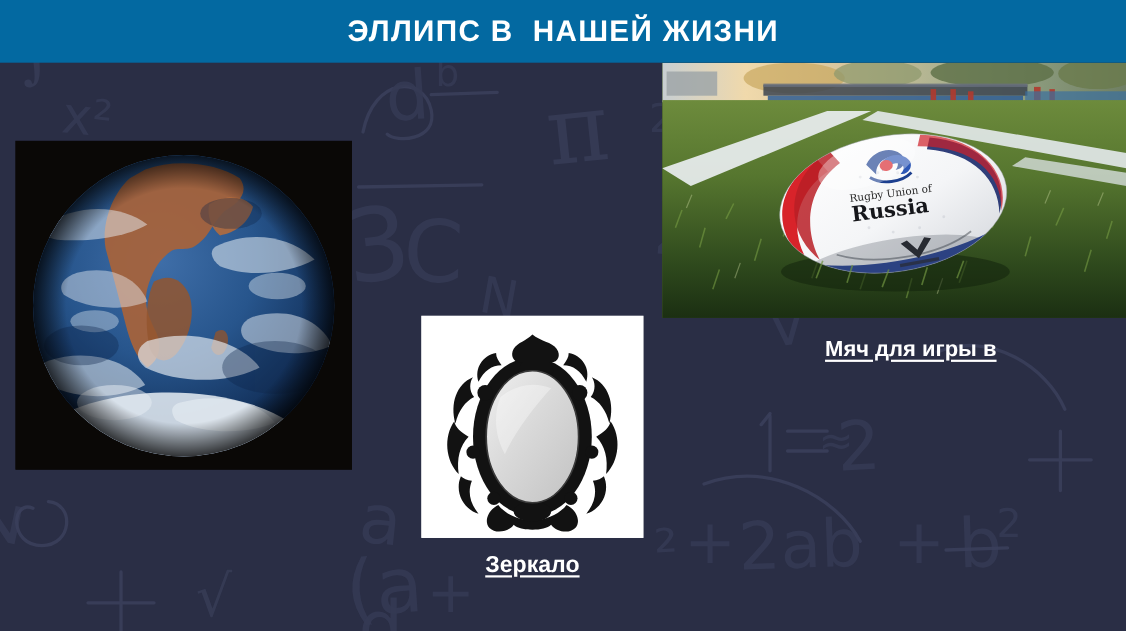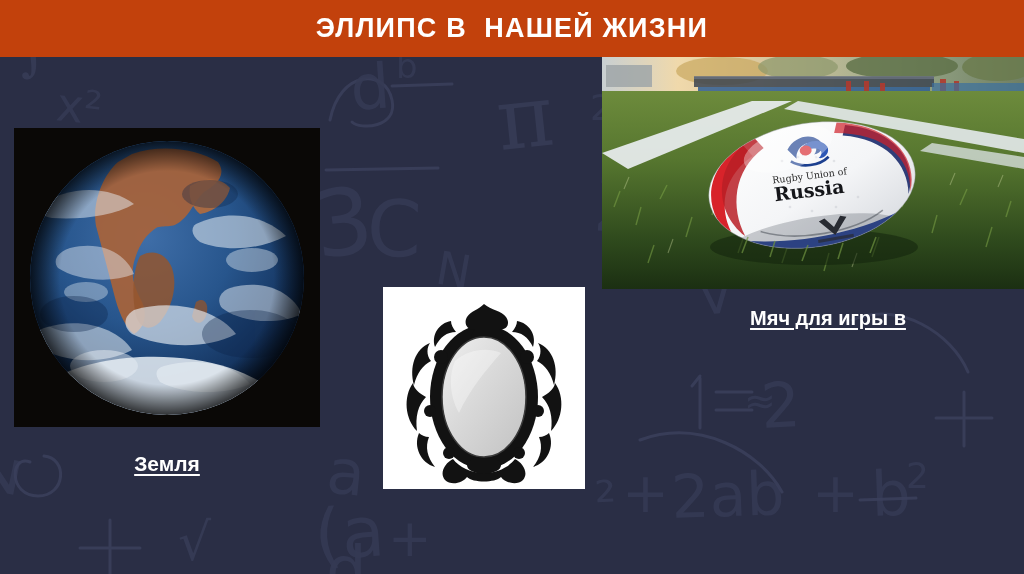--- a/index.html
+++ b/index.html
@@ -50,21 +50,21 @@
     opacity: 0.9;
   }
 
   
   #title-banner {
     position: absolute;
     left: 0;
     top: 0;
     width: 1024px;
     height: 57px;
-    background: #c2410c;
+    background: #0369a1;
     z-index: 5;
     display: flex;
     align-items: center;
     justify-content: center;
   }
   #title-text {
     color: #ffffff;
     font-size: 27px;
     font-weight: bold;
     letter-spacing: 1.2px;
@@ -266,23 +266,20 @@
 
         <g fill="#0d2448" opacity="0.35">
           <ellipse cx="236" cy="206" rx="48" ry="24"></ellipse>
           <ellipse cx="60" cy="186" rx="34" ry="18"></ellipse>
           <ellipse cx="196" cy="66" rx="28" ry="14"></ellipse>
         </g>
         <circle cx="153" cy="150" r="137" fill="url(#earthLimb)"></circle>
       </g>
     </svg>
   </div>
-  <div id="earth-caption" class="caption">
-    <span class="cap-line">Земля</span>
-  </div>
 
   <div id="mirror-picture" class="picture">
     <svg viewBox="0 0 202 202" xmlns="http://www.w3.org/2000/svg" aria-hidden="true">
       <defs>
         <linearGradient id="glassGrad" x1="0%" y1="0%" x2="100%" y2="100%">
           <stop offset="0%" stop-color="#efefef"></stop>
           <stop offset="45%" stop-color="#d9d9d9"></stop>
           <stop offset="100%" stop-color="#c2c2c2"></stop>
         </linearGradient>
       </defs>
@@ -315,20 +312,23 @@
         <circle cx="47" cy="124" r="6"></circle>
         <circle cx="155" cy="124" r="6"></circle>
         <circle cx="66" cy="166" r="6"></circle>
         <circle cx="136" cy="166" r="6"></circle>
       </g>
 
       <ellipse cx="101" cy="110" rx="42" ry="60" fill="url(#glassGrad)"></ellipse>
       <ellipse cx="101" cy="110" rx="42" ry="60" fill="none" stroke="#3a3a3a" stroke-width="1.5"></ellipse>
       <path d="M72 74 C 86 62, 104 60, 118 66 C 102 84, 86 104, 76 126 C 66 108, 66 88, 72 74 Z" fill="#ffffff" opacity="0.35"></path>
     </svg>
+  </div>
+  <div id="mirror-caption" class="caption">
+    <span class="cap-line">Зеркало</span>
   </div>
 
   <div id="rugby-picture" class="picture">
     <svg viewBox="0 0 422 232" xmlns="http://www.w3.org/2000/svg" aria-hidden="true">
       <defs>
         <linearGradient id="skyGrad" x1="0%" y1="0%" x2="100%" y2="0%">
           <stop offset="0%" stop-color="#c8cfd2"></stop>
           <stop offset="18%" stop-color="#f0d9ab"></stop>
           <stop offset="38%" stop-color="#d9c79e"></stop>
           <stop offset="70%" stop-color="#9aa98a"></stop>

